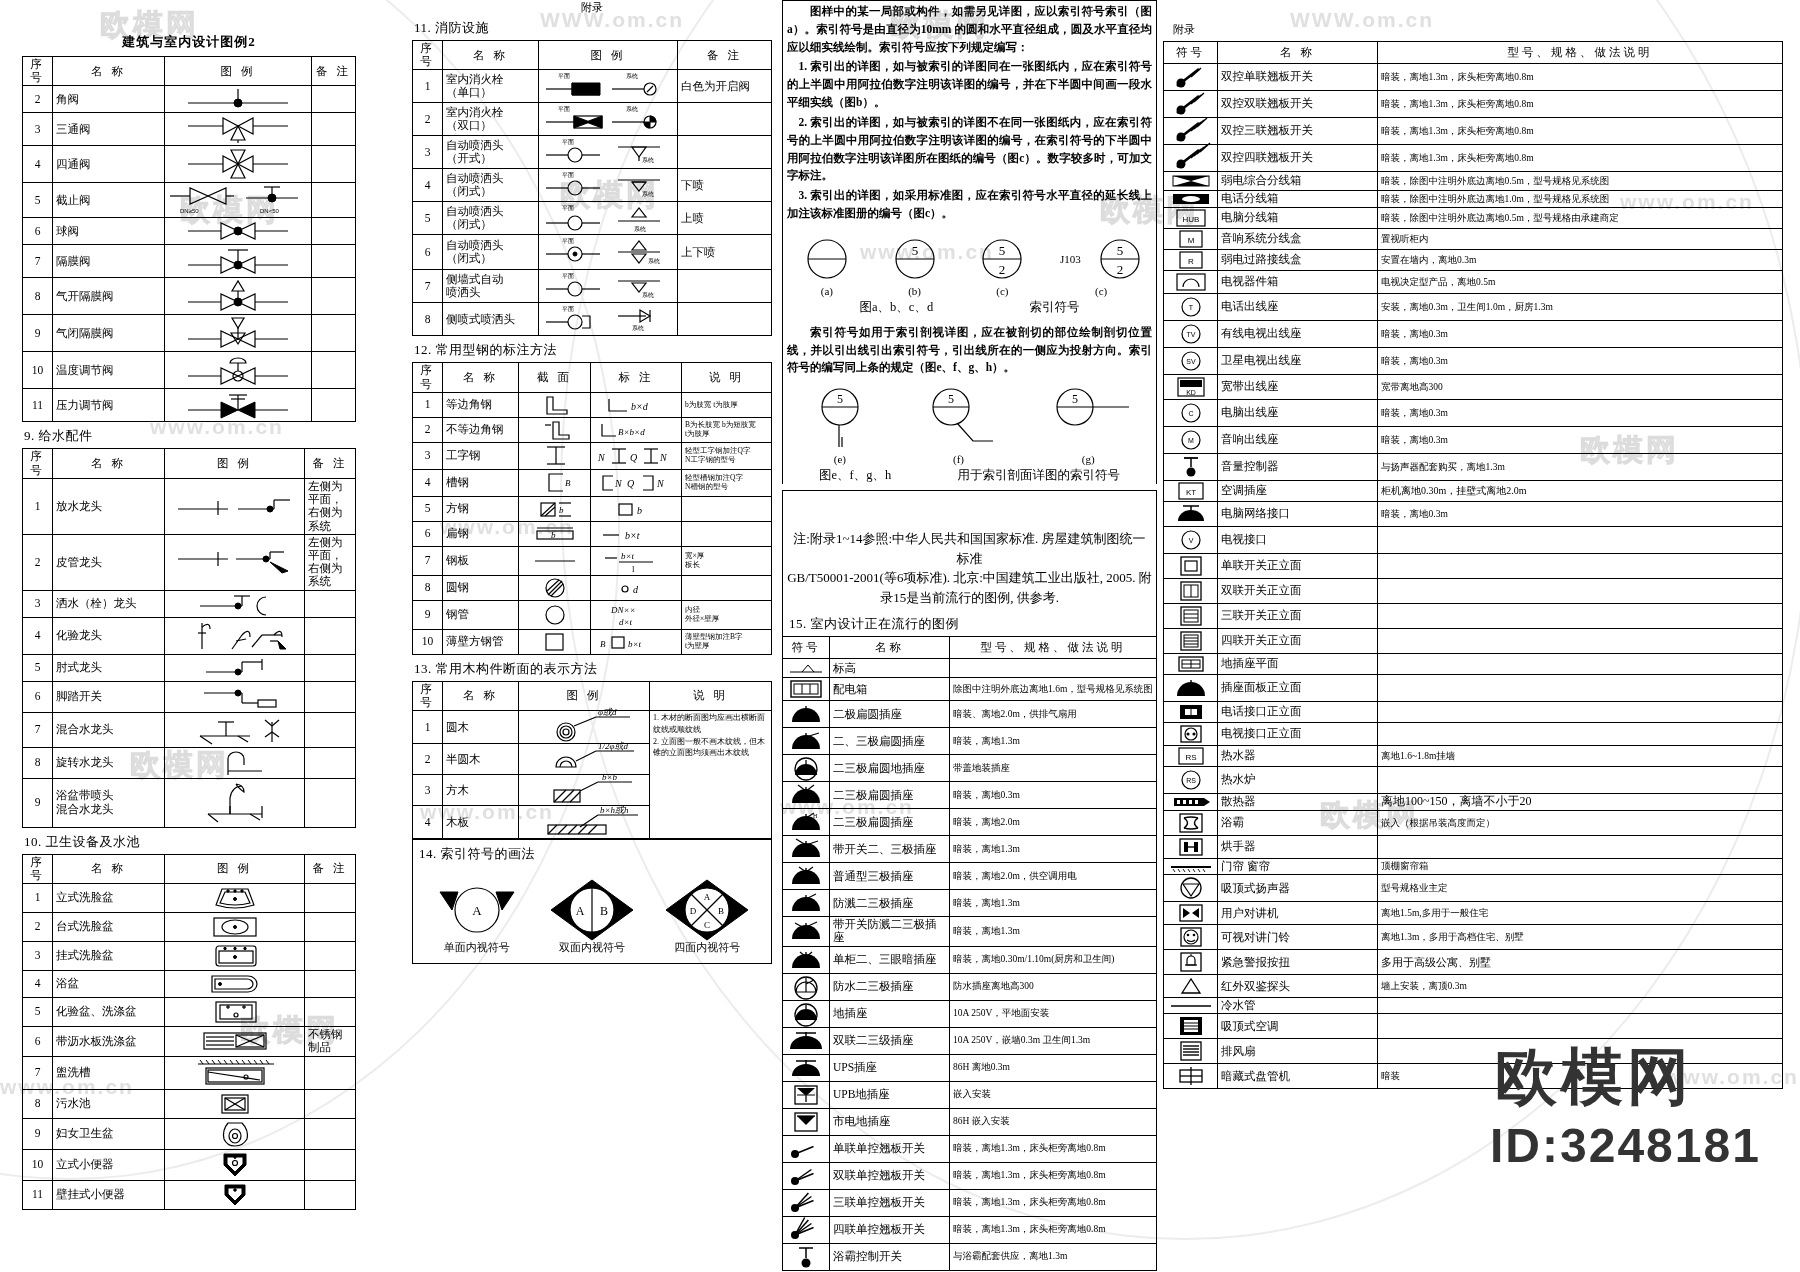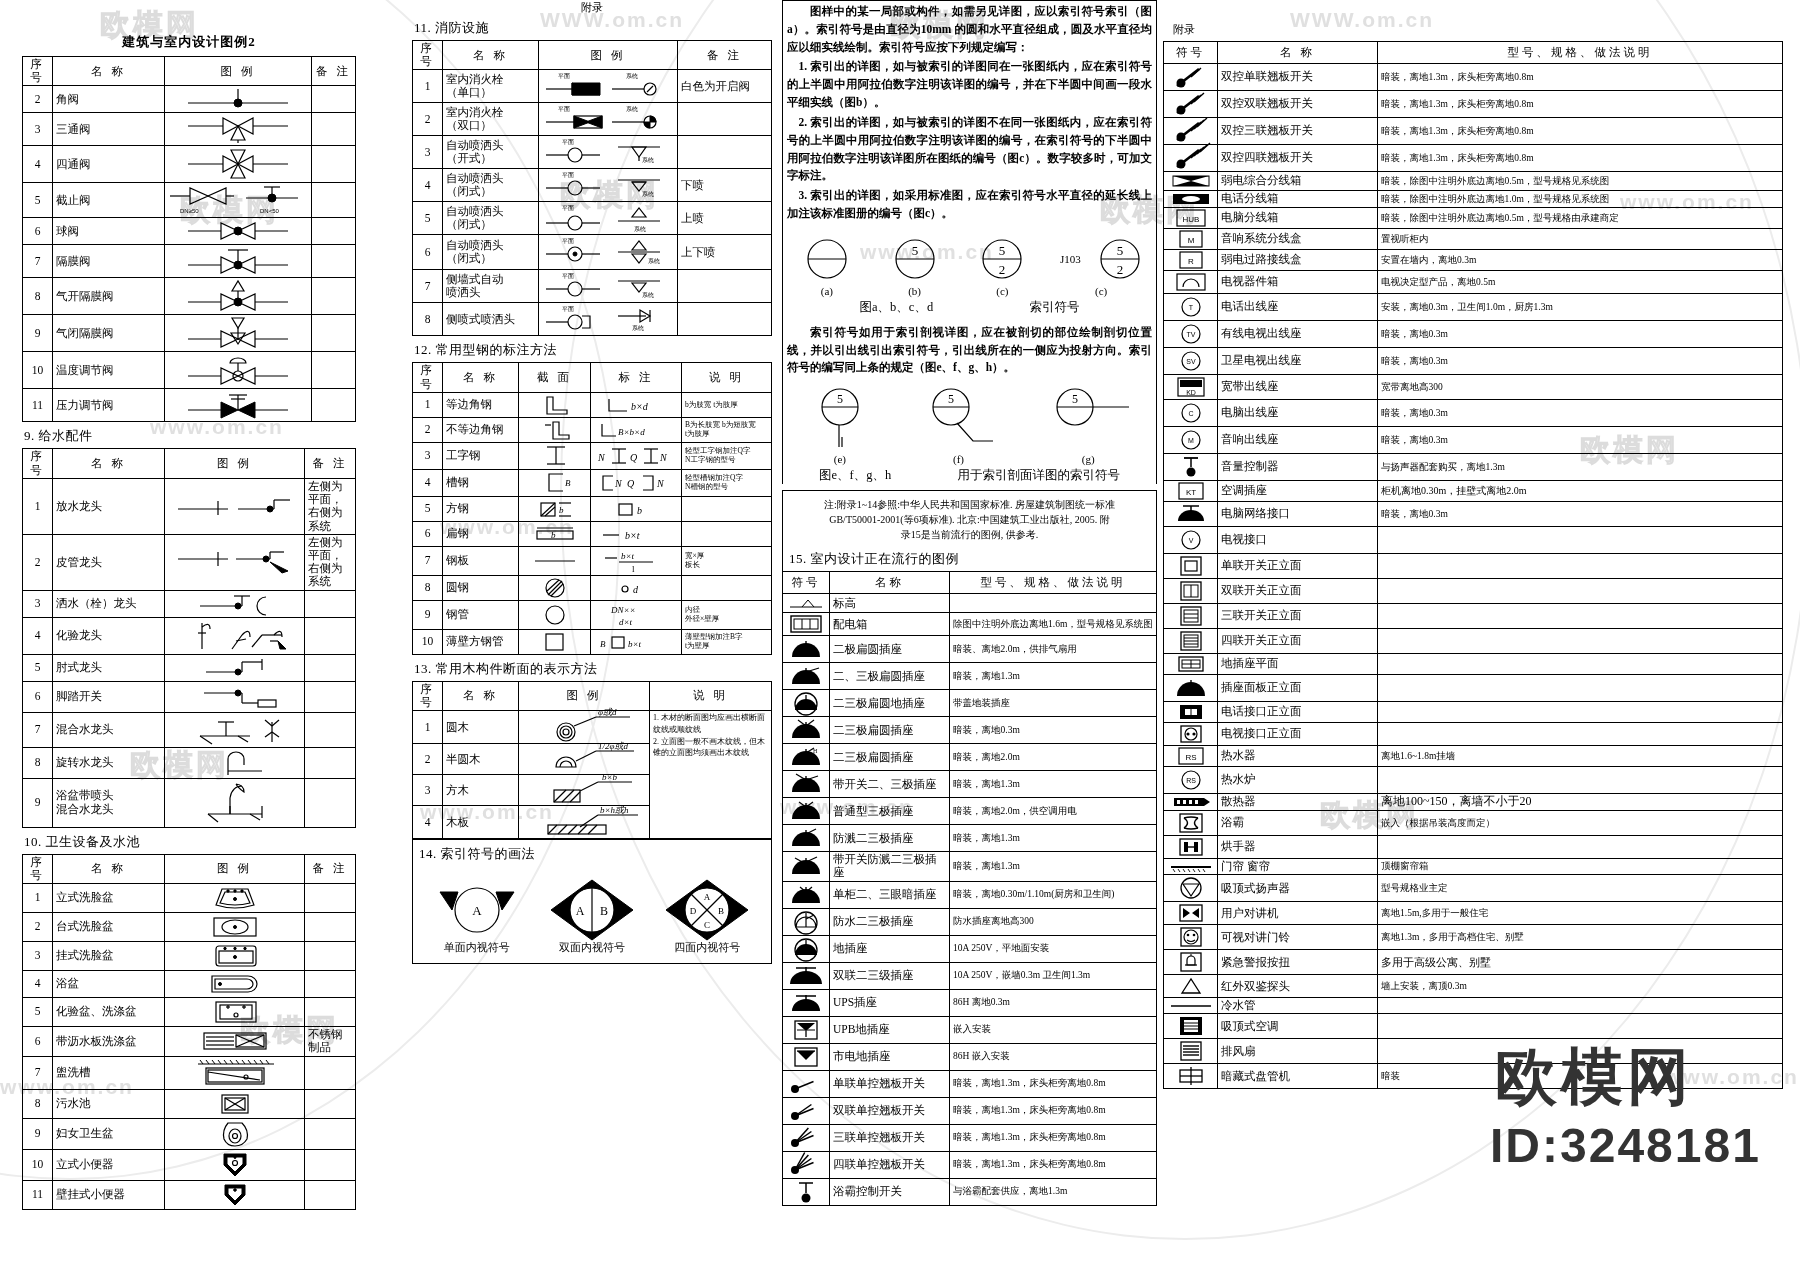--- a/index.html
+++ b/index.html
@@ -48,21 +48,21 @@
   .sf{ stroke:#000; fill:#000; stroke-width:1; }
   .tiny { font-size:6px; font-family:"Liberation Sans",sans-serif; fill:#000; }
 
   
   .para { font-size:11.5px; line-height:1.55; text-align:justify; padding:2px 4px;font-weight:bold; }
   .para p { margin:0 0 2px; text-indent:2em; }
   .para p.ni { text-indent:1em; }
   .figrow { display:flex; justify-content:space-around; align-items:flex-end; margin:6px 0 2px;}
   .figcap { text-align:center; font-size:11px; }
   .figtitle { text-align:center; font-size:12.5px; margin:2px 0 6px; }
-  .noteblk { font-size:10px; line-height:1.5; padding:6px 4px 2px; }
+  .noteblk { font-size:13px; line-height:1.5; padding:6px 4px 2px;margin-top:32px; }
   .noteblk div { margin-bottom:1px; }
 </style>
 </head>
 <body>
 
 <div class="page">
 
   <div class="wm-arc" style="left:-480px;top:-120px;width:1100px;height:1300px;"></div>
   <div class="wm-arc" style="left:560px;top:-260px;width:1250px;height:1500px;"></div>
   <div class="wm wm-logo" style="left:100px;top:5px;">欧模网</div>

